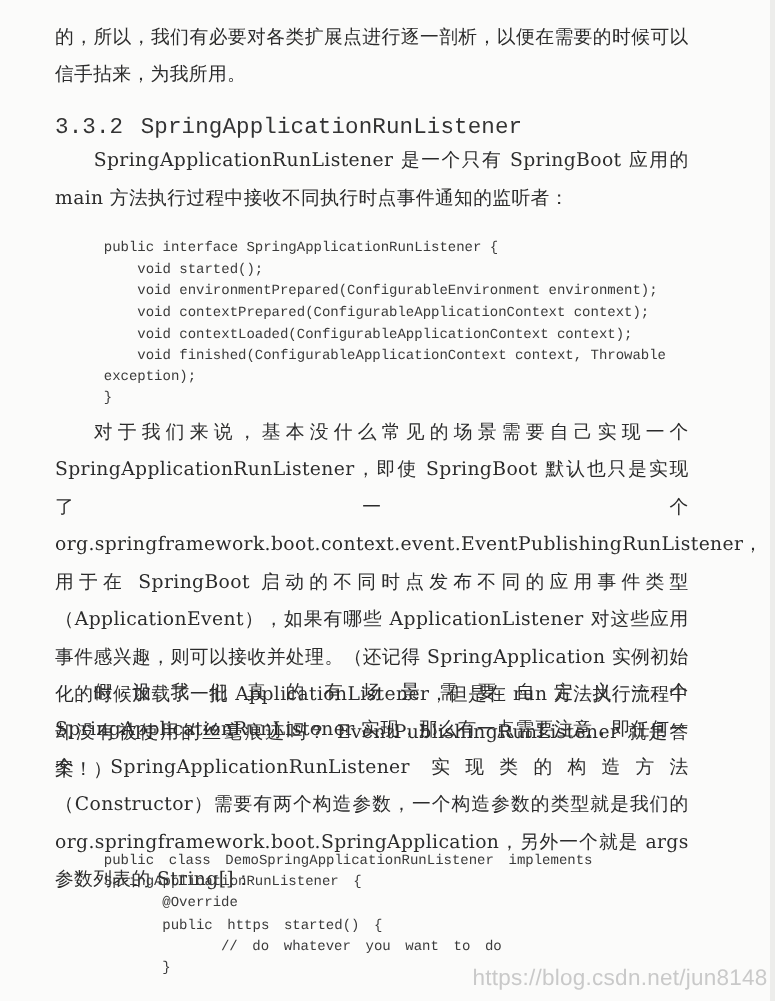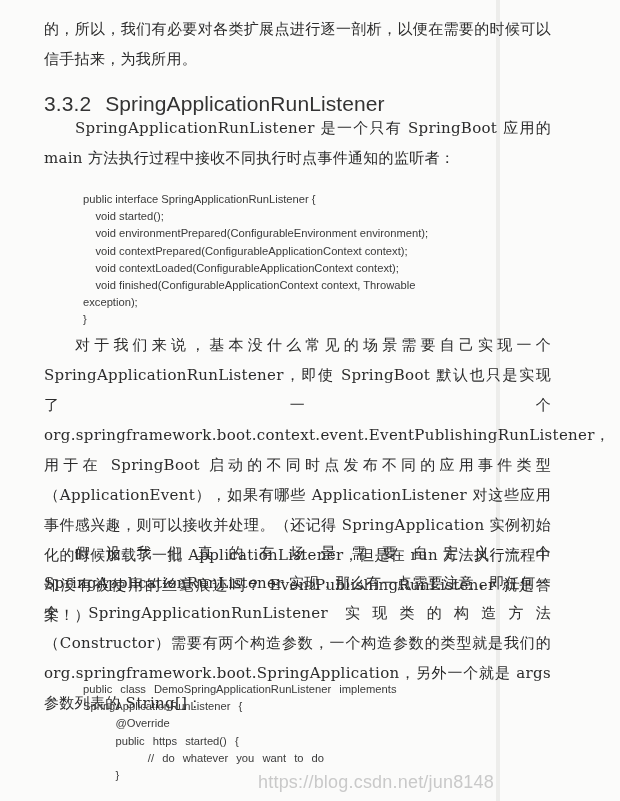--- a/index.html
+++ b/index.html
@@ -2,37 +2,37 @@
 <html><head>
 <meta charset="utf-8">
 <style>
   html, body { margin:0; padding:0; }
   body {
     width:620px; height:801px; overflow:hidden;
     background:#fbfbfa; color:#2a2a2a;
     font-family:"DejaVu Serif","Liberation Serif",serif;
     position:relative;
   }
-  .page { position:absolute; left:0; top:0; width:500px; height:801px; }
+  .page { position:absolute; left:0; top:0; width:620px; height:801px; }
   .edge { position:absolute; right:0; top:0; width:4px; height:801px; background:#ededeb; }
   .para {
     position:absolute; left:44px; width:507px;
     font-size:15px; line-height:30px; text-align:justify;
     letter-spacing:0.3px; color:#2b2b2b;
   }
   .indent { text-indent:31px; }
   .heading {
     position:absolute; left:44px; top:92px;
-    font-family:Liberation Sans, sans-serif;
-    font-size:21px; color:#333; letter-spacing:0.1px;
+    font-family:Liberation Mono, monospace;
+    font-size:18px; color:#333; letter-spacing:0.1px;
   }
   .heading .num { margin-right:14px; }
   .code {
     position:absolute; left:83px;
-    font-family:Liberation Sans, sans-serif;
+    font-family:Liberation Mono, monospace;
     font-size:11.2px; line-height:17.2px; color:#3a3a3a;
     white-space:pre; margin:0;
   }
   .watermark {
     position:absolute; right:6px; top:772px;
     font-family:"Liberation Sans","DejaVu Sans",sans-serif;
     font-size:18px; color:#c9c9c9; letter-spacing:0.2px;
   }
 </style>
 </head>

